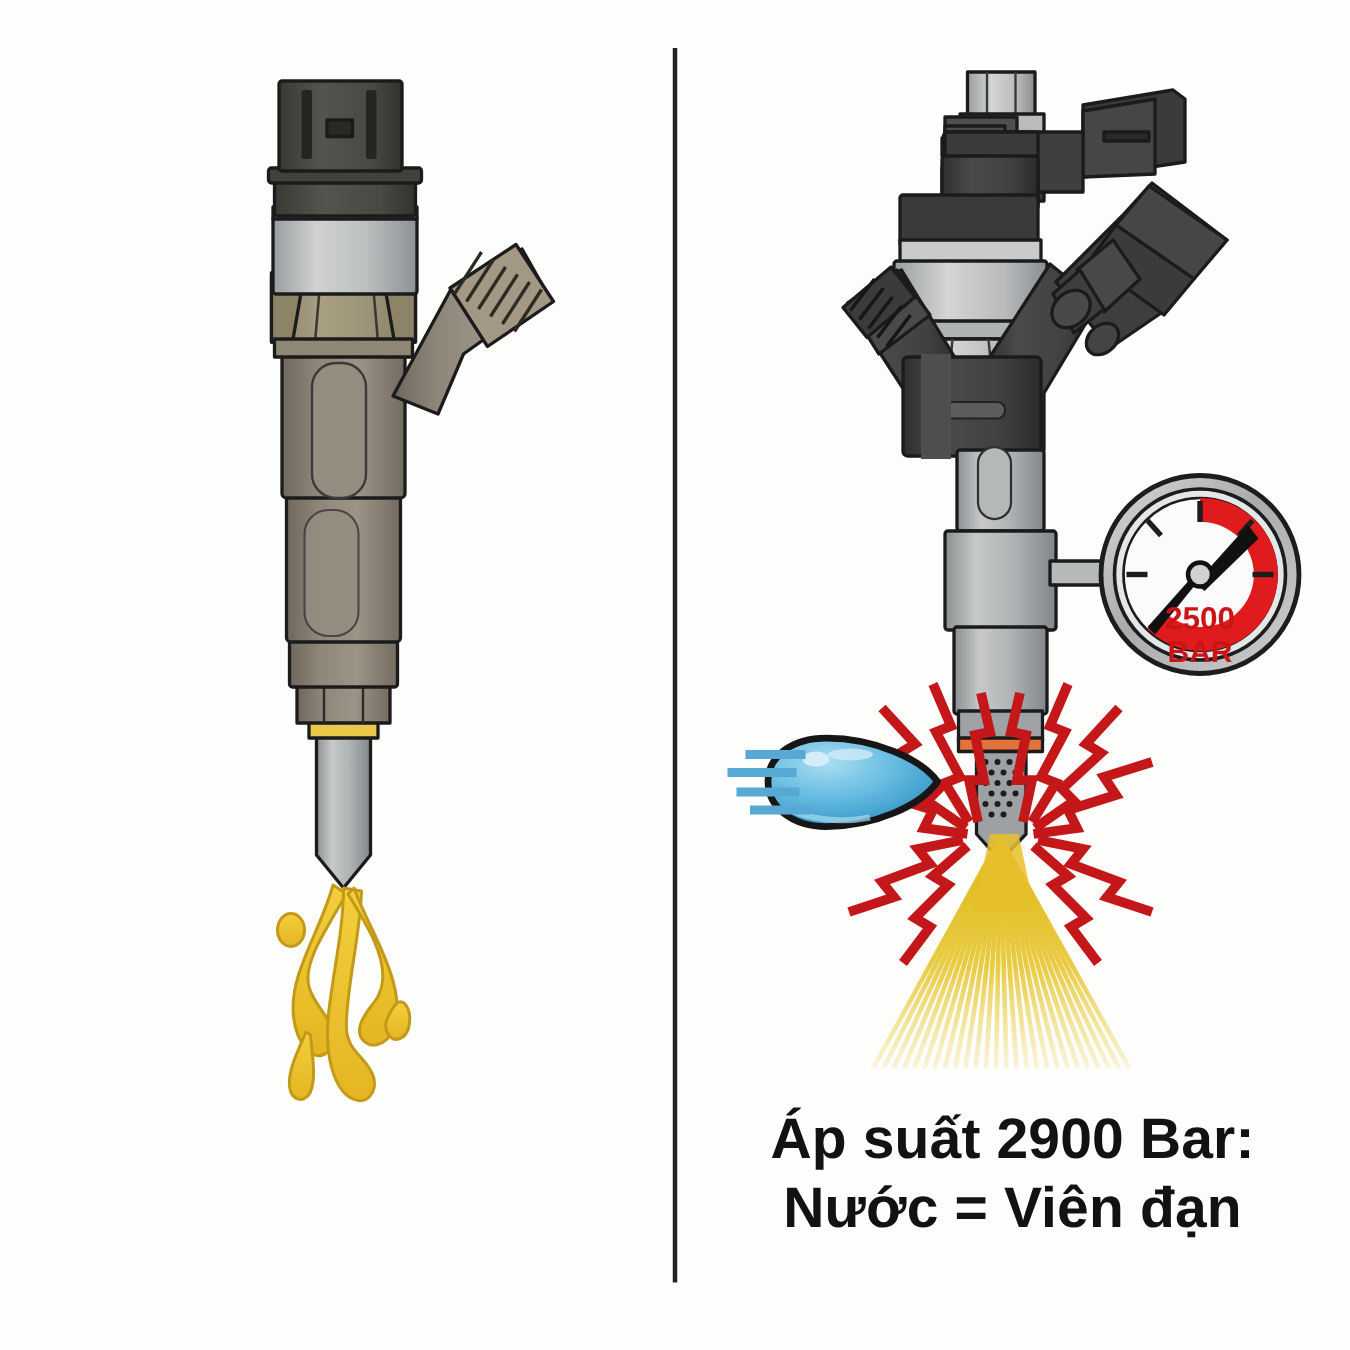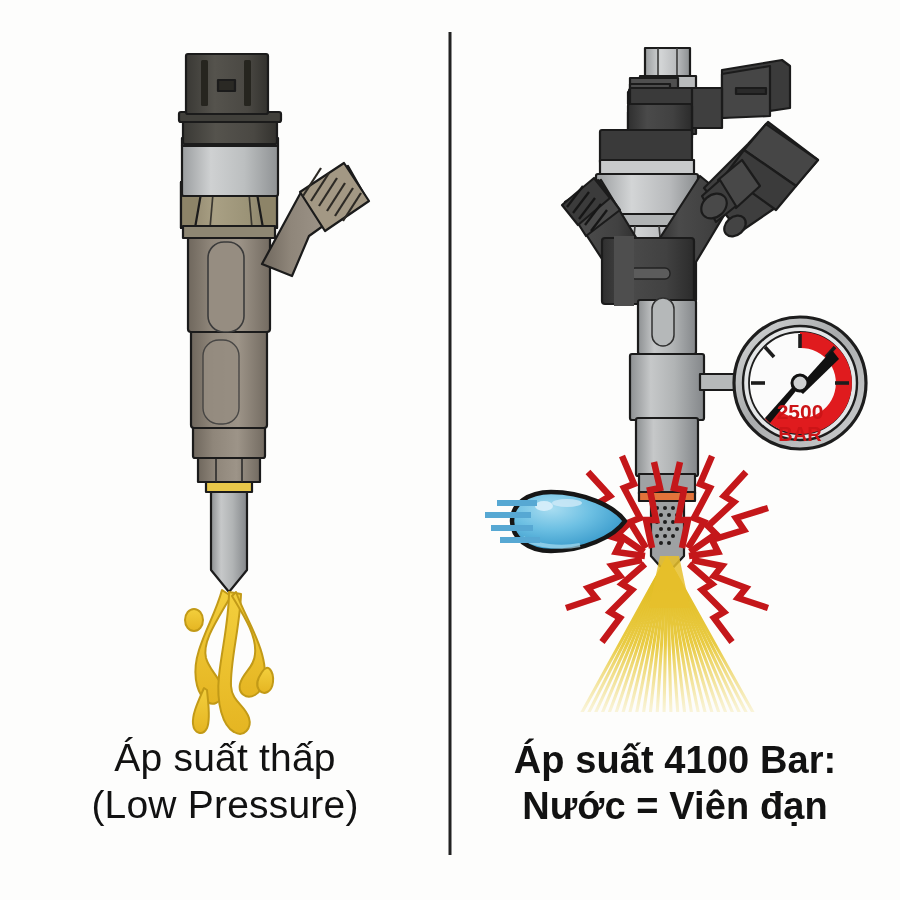--- a/index.html
+++ b/index.html
@@ -363,18 +363,16 @@
       </g>
 
       <path d="M797 389 L832 350 L839 359 L803 394 Z" fill="#111111"></path>
       <path d="M800 386 L770 423 L765 418 L797 382 Z" fill="#111111"></path>
       <circle cx="800" cy="383" r="8" fill="#cfd1d2" stroke="#111111" stroke-width="3"></circle>
       <text x="800" y="419" text-anchor="middle" font-family="Liberation Sans, sans-serif" font-size="21" font-weight="700" fill="#cc1417">2500</text>
       <text x="800" y="441" text-anchor="middle" font-family="Liberation Sans, sans-serif" font-size="20" font-weight="700" fill="#cc1417">BAR</text>
     </g>
   </svg>
 
-  <div class="cap" id="cap-left">Áp suất thấp
-(Low Pressure)</div>
-  <div class="cap" id="cap-right">Áp suất 4100 Bar:
+  <div class="cap" id="cap-right">Áp suất 2900 Bar:
 Nước = Viên đạn</div>
 
 </div>
 
 </body></html>

